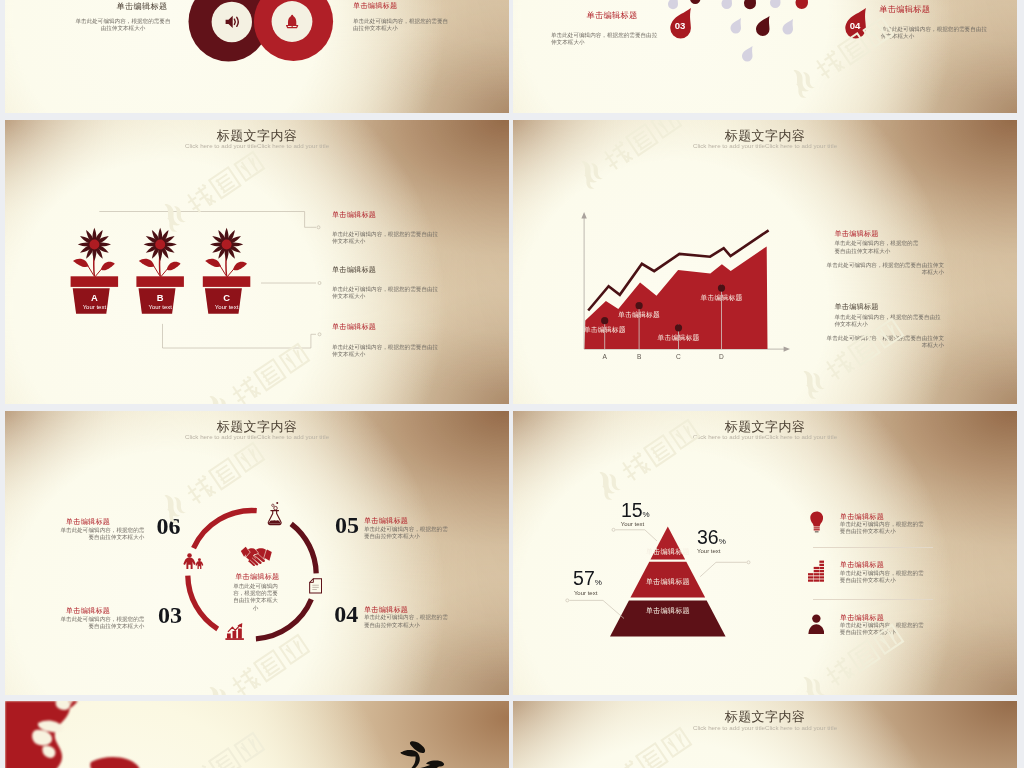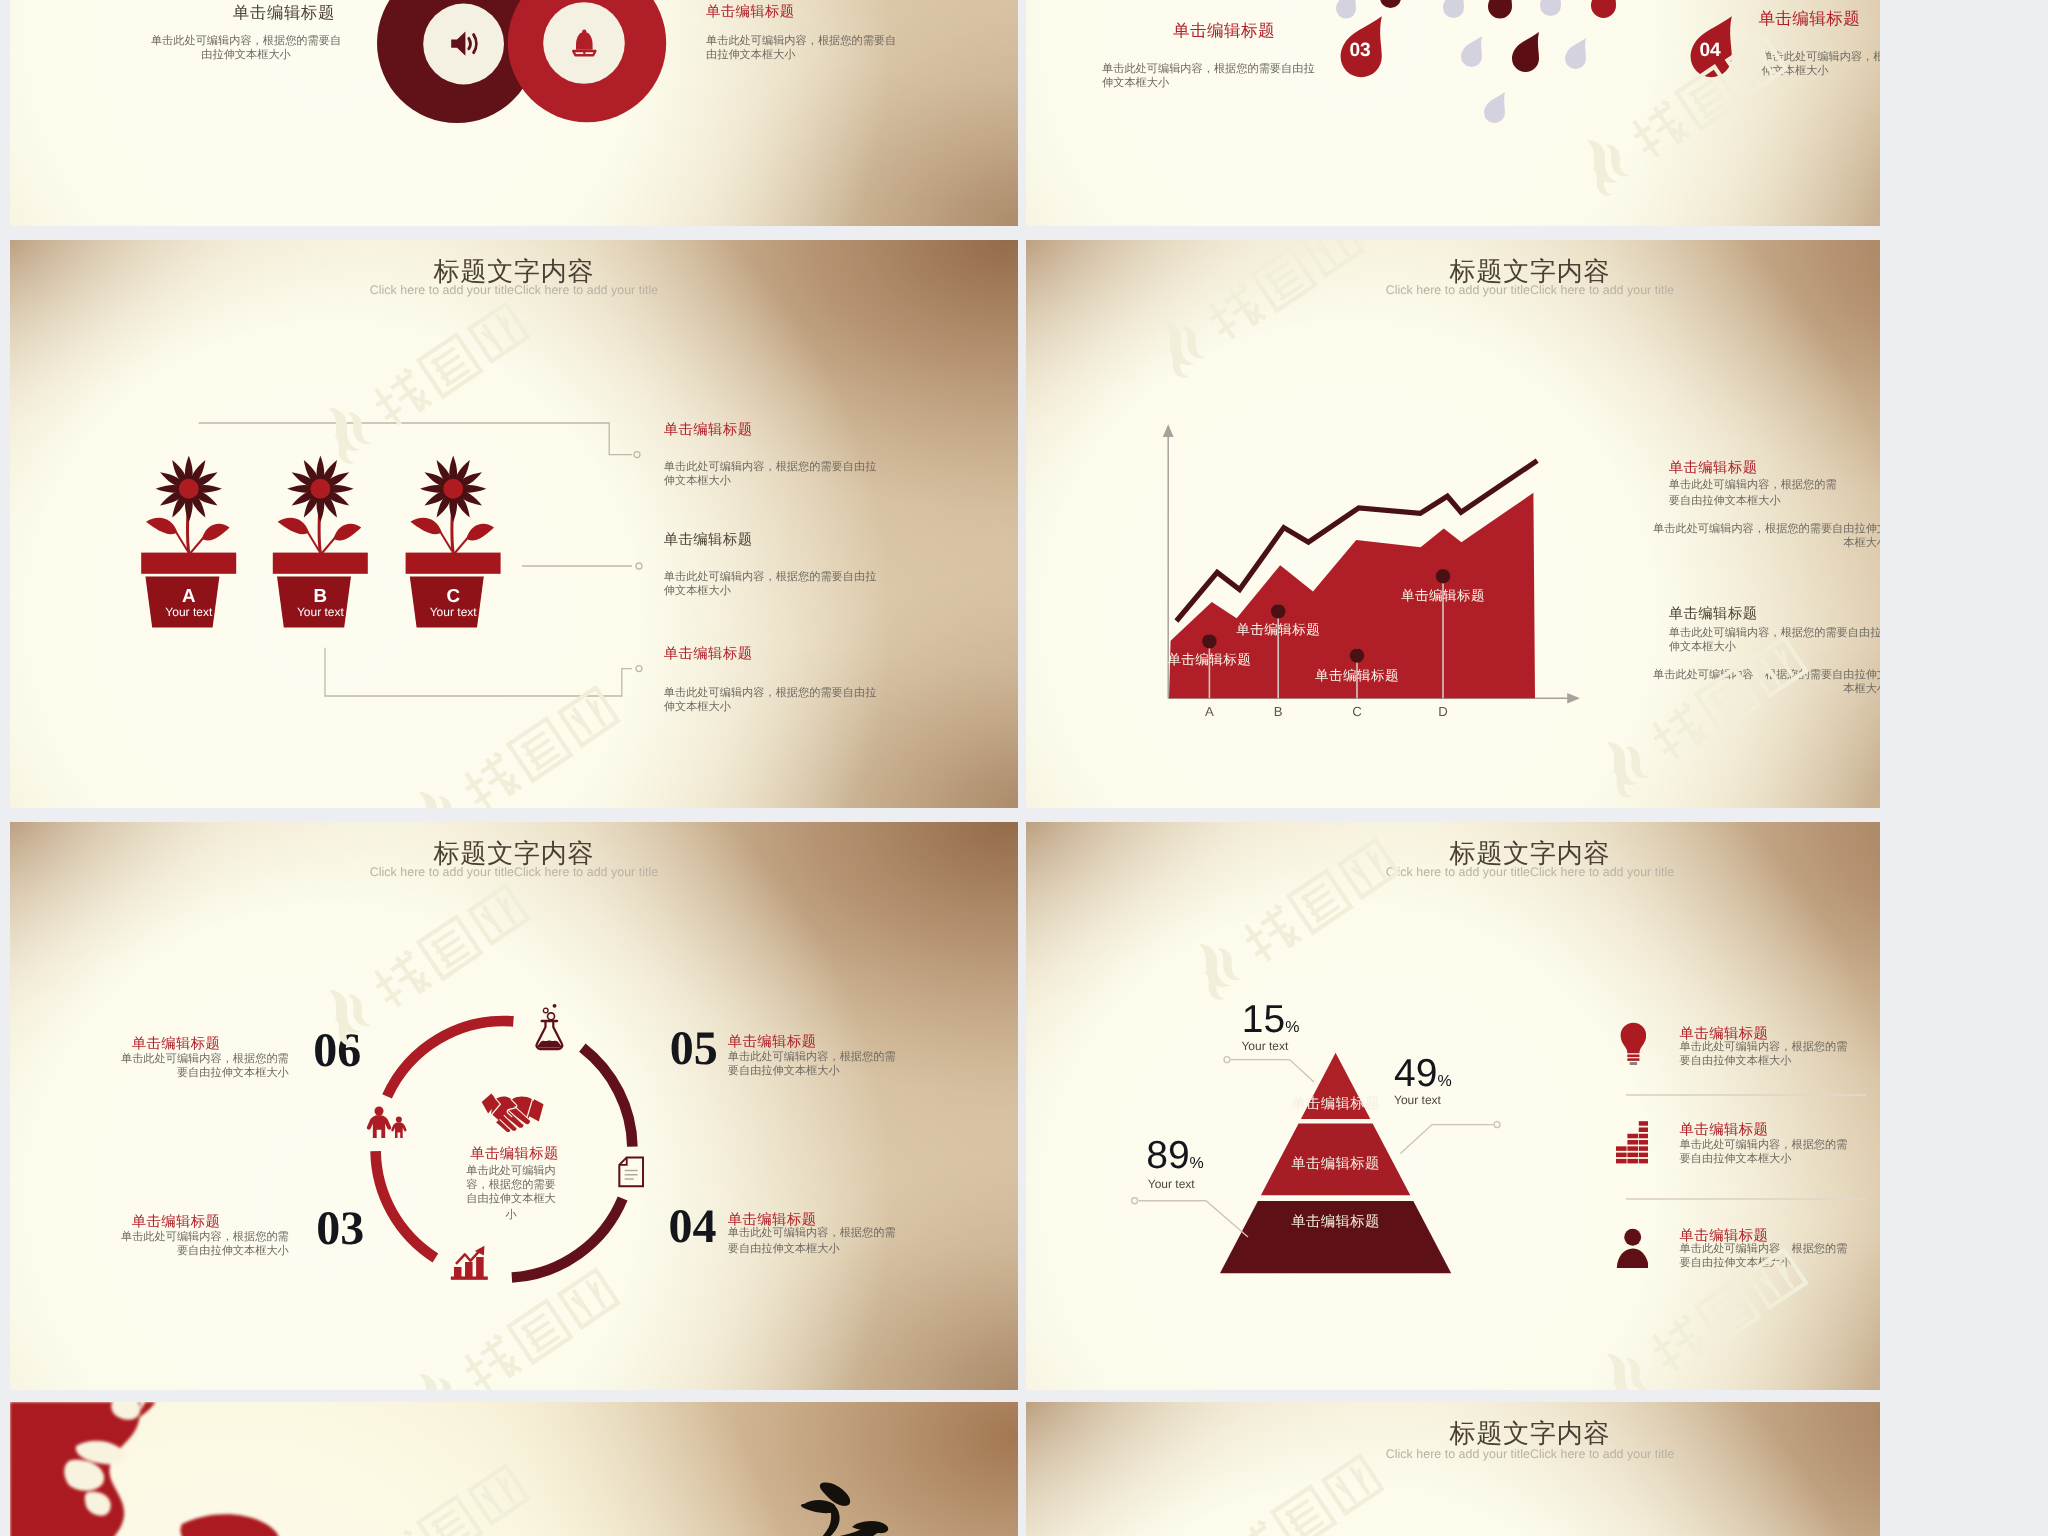--- a/index.html
+++ b/index.html
@@ -1,19 +1,19 @@
 <!DOCTYPE html>
 <html><head>
 <meta charset="utf-8">
 <title>PPT Template Preview</title>
 <style>
   html,body{margin:0;padding:0;background:#eceef2;}
   body{width:1024px;height:768px;overflow:hidden;
        font-family:"Liberation Sans",sans-serif;-webkit-font-smoothing:antialiased;}
-  .sheet{position:relative;width:940px;height:768px;background:#eceef2;overflow:hidden;}
+  .sheet{position:relative;width:1024px;height:768px;background:#eceef2;overflow:hidden;}
 
   .slide{position:absolute;width:504px;height:284.5px;overflow:hidden;
     background:
       radial-gradient(ellipse 66% 112% at 32% 66%, rgba(253,252,240,1) 0%, rgba(252,251,236,1) 46%, rgba(250,247,226,0) 84%),
       radial-gradient(ellipse 104% 120% at 99% 0%, rgba(146,103,69,0.97) 0%, rgba(166,125,90,0.78) 20%, rgba(188,153,119,0.46) 40%, rgba(210,182,150,0.16) 62%, rgba(230,212,180,0) 80%),
       radial-gradient(ellipse 58% 86% at 0% 0%, rgba(155,112,76,0.82) 0%, rgba(186,150,114,0.36) 38%, rgba(220,196,165,0) 72%),
       radial-gradient(ellipse 78% 104% at 102% 102%, rgba(150,108,74,0.82) 0%, rgba(190,154,120,0.36) 42%, rgba(220,196,165,0) 76%),
       radial-gradient(ellipse 50% 96% at 0% 100%, rgba(205,185,150,0.30) 0%, rgba(225,210,180,0.1) 48%, rgba(235,225,195,0) 80%),
       #f9f6da;
   }
@@ -534,23 +534,23 @@
       <svg width="504" height="284.5" viewBox="0 0 504 284.5" style="position: absolute; left: 0px; top: 0px;">
         <path d="M102.5 118.79999999999995 L131.79999999999995 118.79999999999995 L144 130" fill="none" stroke="#cdc4b6" stroke-width="0.7"></path>
         <circle cx="100.5" cy="118.79999999999995" r="1.5" fill="none" stroke="#cdc4b6" stroke-width="0.7"></circle>
         <path d="M187.20000000000005 165.70000000000005 L203 151.29999999999995 L233.5 151.29999999999995" fill="none" stroke="#cdc4b6" stroke-width="0.7"></path>
         <circle cx="235.5" cy="151.29999999999995" r="1.5" fill="none" stroke="#cdc4b6" stroke-width="0.7"></circle>
         <path d="M56.299999999999955 189.39999999999998 L90 189.39999999999998 L111 207.5" fill="none" stroke="#cdc4b6" stroke-width="0.7"></path>
         <circle cx="54.299999999999955" cy="189.39999999999998" r="1.5" fill="none" stroke="#cdc4b6" stroke-width="0.7"></circle>
       </svg>
       <div style="position: absolute; left: 107.9px; top: 90px; white-space: nowrap; text-align: right;"><span style="color: rgb(20, 22, 27); font-size: 19.5px; line-height: 19.5px; font-weight: 400; font-family: &quot;Liberation Sans&quot;, sans-serif;">15</span><span style="color: rgb(20, 22, 27); font-size: 8px; font-weight: 400; vertical-align: baseline;">%</span></div>
       <div style="position: absolute; left: 107.7px; top: 110.3px; color: rgb(78, 70, 60); font-size: 6px; white-space: nowrap;">Your text</div>
-      <div style="position: absolute; left: 184px; top: 117.5px; white-space: nowrap;"><span style="color: rgb(20, 22, 27); font-size: 19.5px; line-height: 19.5px; font-weight: 400; font-family: &quot;Liberation Sans&quot;, sans-serif;">49</span><span style="color: rgb(20, 22, 27); font-size: 8px; font-weight: 400; vertical-align: baseline;">%</span></div>
+      <div style="position: absolute; left: 184px; top: 117.5px; white-space: nowrap;"><span style="color: rgb(20, 22, 27); font-size: 19.5px; line-height: 19.5px; font-weight: 400; font-family: &quot;Liberation Sans&quot;, sans-serif;">36</span><span style="color: rgb(20, 22, 27); font-size: 8px; font-weight: 400; vertical-align: baseline;">%</span></div>
       <div style="position: absolute; left: 184px; top: 137.8px; color: rgb(78, 70, 60); font-size: 6px; white-space: nowrap;">Your text</div>
-      <div style="position: absolute; left: 60.1px; top: 158.7px; white-space: nowrap;"><span style="color: rgb(20, 22, 27); font-size: 19.5px; line-height: 19.5px; font-weight: 400; font-family: &quot;Liberation Sans&quot;, sans-serif;">89</span><span style="color: rgb(20, 22, 27); font-size: 8px; font-weight: 400; vertical-align: baseline;">%</span></div>
+      <div style="position: absolute; left: 60.1px; top: 158.7px; white-space: nowrap;"><span style="color: rgb(20, 22, 27); font-size: 19.5px; line-height: 19.5px; font-weight: 400; font-family: &quot;Liberation Sans&quot;, sans-serif;">57</span><span style="color: rgb(20, 22, 27); font-size: 8px; font-weight: 400; vertical-align: baseline;">%</span></div>
       <div style="position: absolute; left: 60.9px; top: 179px; color: rgb(78, 70, 60); font-size: 6px; white-space: nowrap;">Your text</div>
       <svg width="13.4" height="23" viewBox="0 0 27 46" style="position: absolute; left: 296.5px; top: 100.2px;">
         <path d="M13.5 0.6 C6.2 0.6 0.6 6.2 0.6 13.4 C0.6 18.0 2.8 21.6 5.0 24.6 C6.6 26.8 7.4 29.2 7.4 31.2 L19.6 31.2 C19.6 29.2 20.4 26.8 22.0 24.6 C24.2 21.6 26.4 18.0 26.4 13.4 C26.4 6.2 20.8 0.6 13.5 0.6 Z" fill="#ad1b22"></path>
         <rect x="7.4" y="32.6" width="12.2" height="2.6" fill="#ad1b22"></rect>
         <rect x="7.4" y="36.4" width="12.2" height="2.6" fill="#ad1b22"></rect>
         <rect x="9.8" y="40.2" width="7.4" height="3" fill="#8a8078"></rect>
       </svg>
       <div class="h-red" style="left: 326.8px; top: 101px;">单击编辑标题</div>
       <div class="t-body" style="left: 326.8px; top: 110.6px; width: 88px;">单击此处可编辑内容，根据您的需要自由拉伸文本框大小</div>
       <div style="position: absolute; left: 299.7px; top: 136.5px; width: 120px; height: 1px; background: rgb(226, 216, 200);"></div>

